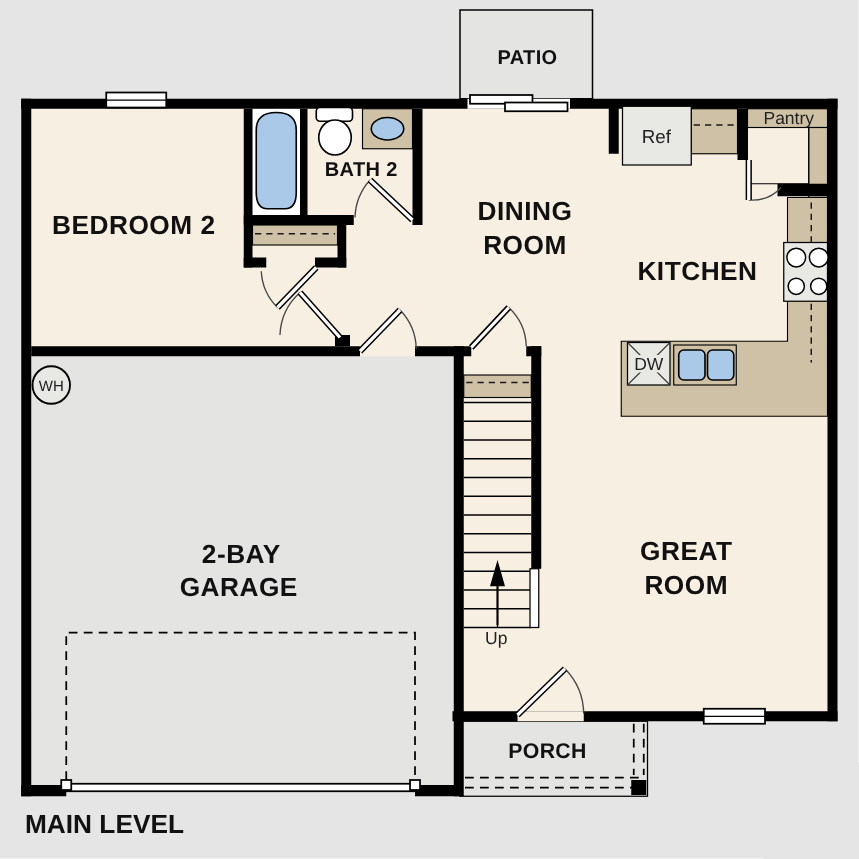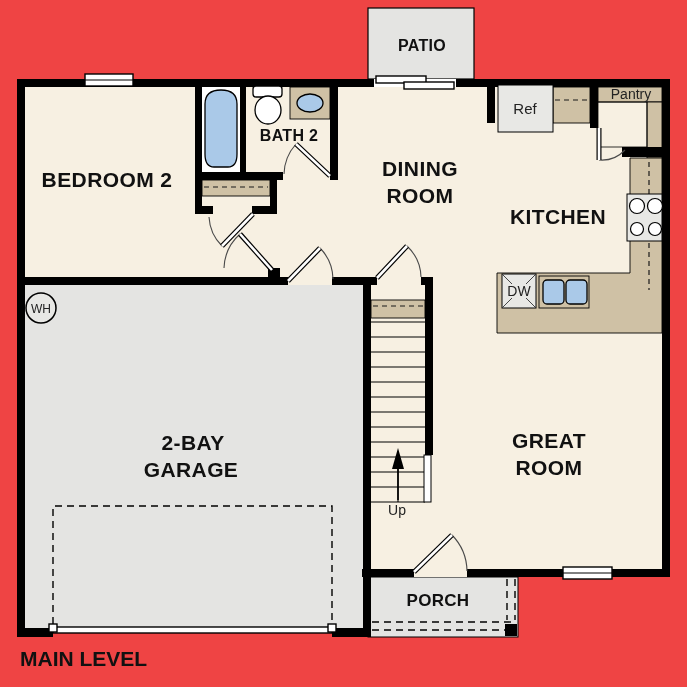--- a/index.html
+++ b/index.html
@@ -1,16 +1,16 @@
 <!DOCTYPE html>
 <html style="--floor: #f7f0e2; --concrete: #e4e4e2; --counter: #cfc1a5; --fixture_blue: #aac9e8; --wall: #000000;"><head>
 <meta charset="utf-8">
 <style>
   html,body{margin:0;padding:0;background:#fff;}
-  .page{width:687px;height:687px;position:relative;background:#ef4444;font-family:"Liberation Sans",sans-serif;}
+  .page{width:687px;height:687px;position:relative;background:#e5e5e5;font-family:"Liberation Sans",sans-serif;}
   svg text{fill:#111;}
   .wall{fill:var(--wall);}
   .floor{fill:var(--floor);}
   .concrete{fill:var(--concrete);}
   .counter{fill:var(--counter);stroke:#000;stroke-width:0.9;}
   .blue{fill:var(--fixture_blue);stroke:#000;stroke-width:1.3;}
   .white-fix{fill:#fff;stroke:#000;stroke-width:1.3;}
   .appliance{fill:#e8e8e5;stroke:#000;stroke-width:1;}
   .win{fill:#fff;stroke:#000;stroke-width:1.4;}
   .thin{stroke:#000;stroke-width:1;fill:none;}

